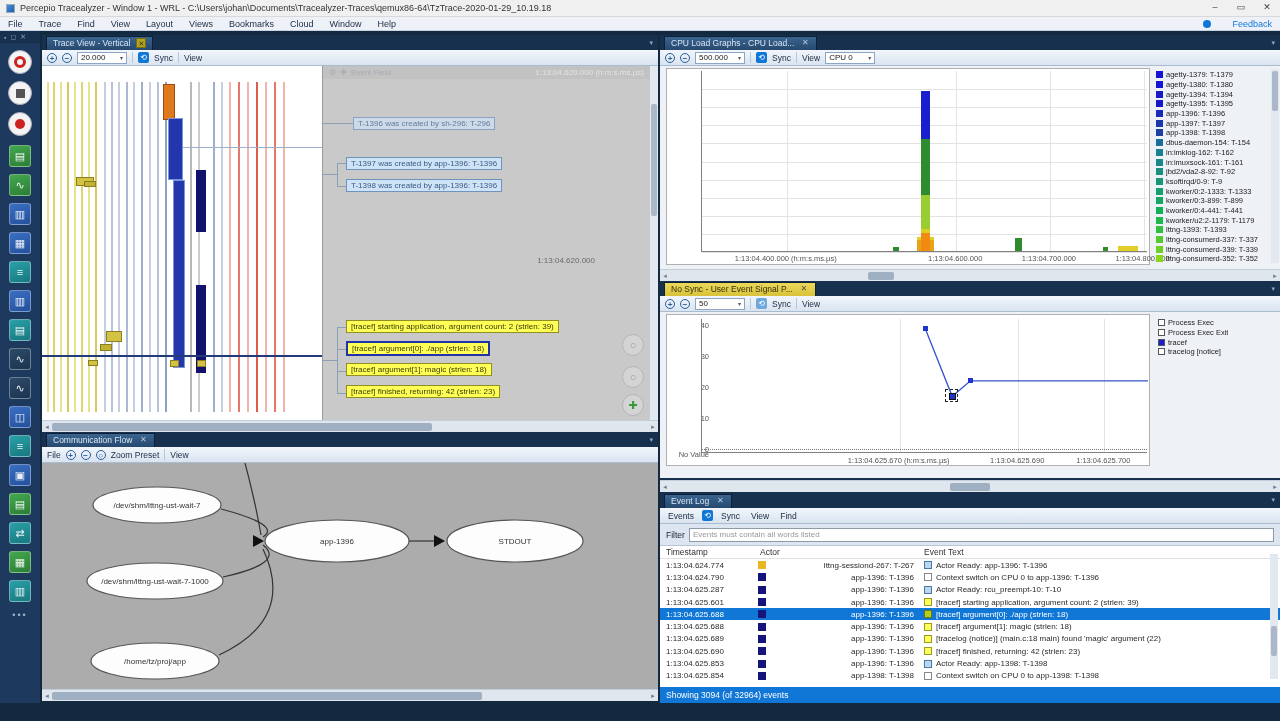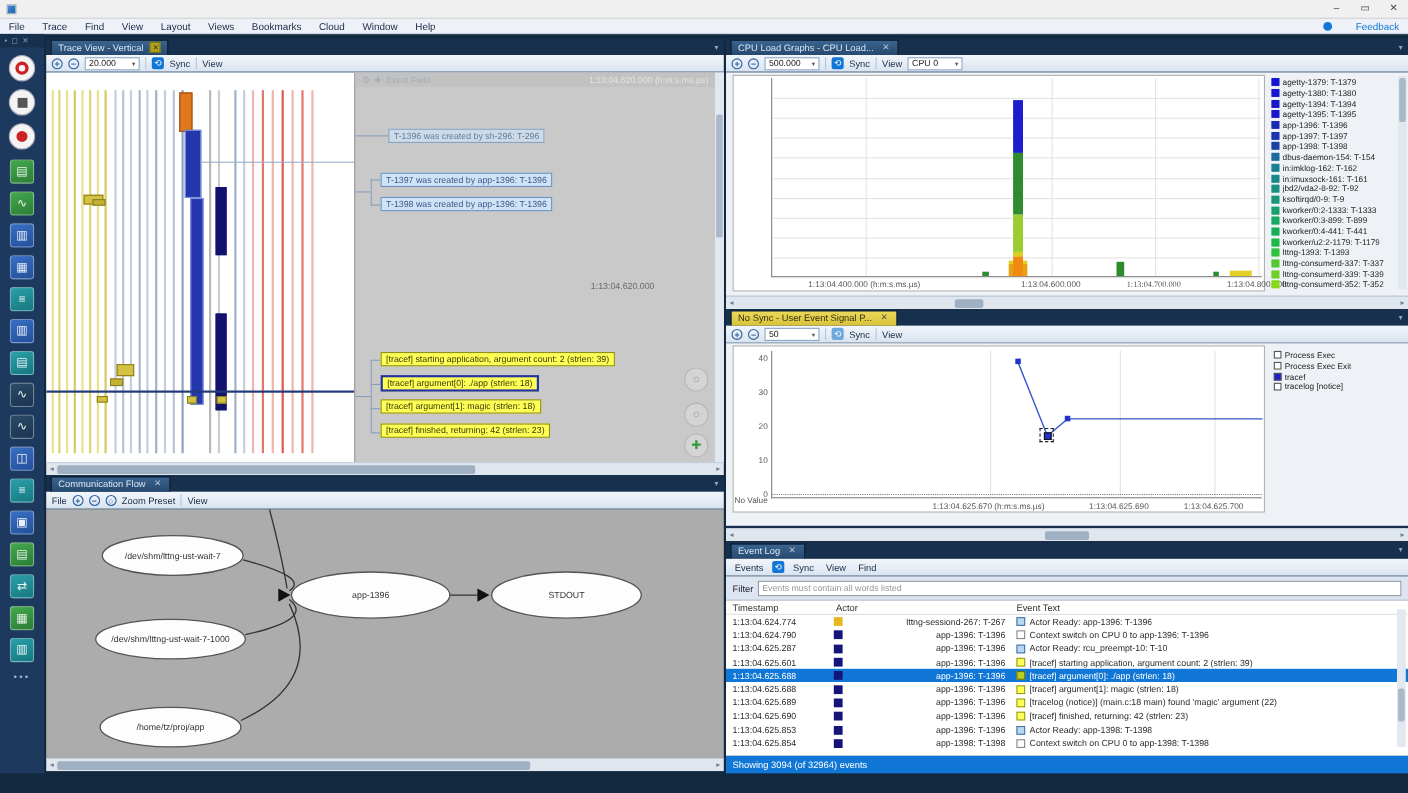--- a/index.html
+++ b/index.html
@@ -108,20 +108,21 @@
   .statusbar { position:absolute; left:0; top:703px; width:1280px; height:18px; background:#1177d7; color:#eaf4ff; font-size:9px; display:flex; align-items:center; padding-left:8px; border-top:1px solid #3a94e8; }
   svg text { font-family:"Liberation Sans",sans-serif; }
 </style>
 </head>
 <body>
 
 <div class="app">
 
   <div class="titlebar">
     <div class="appicon"></div>
+    <div class="nowrap">Percepio Tracealyzer - Window 1 - WRL - C:\Users\johan\Documents\Tracealyzer-Traces\qemux86-64\TzTrace-2020-01-29_10.19.18</div>
     <div class="winbtns">
       <div class="winbtn">–</div>
       <div class="winbtn">▭</div>
       <div class="winbtn">✕</div>
     </div>
   </div>
 
   <div class="menubar">
     <span id="menubar-items" style="display:flex">
         <span class="menu-item">File</span>
@@ -427,21 +428,21 @@
             <div class="cpubar" style="left: 401.13px; width: 5px;">
               <div class="seg" style="bottom: 0%; height: 2.5%; background: rgb(46, 139, 46);"></div>
             </div>
             <div class="cpubar" style="left: 415.93px; width: 20px;">
               <div class="seg" style="bottom: 0%; height: 3%; background: rgb(227, 207, 42);"></div>
             </div>
           </div>
         <div id="cpu-xlabels" style="position:absolute;left:34px;top:185px;width:446px;height:12px">
             <div class="xlab" style="left: 84.74px; top: 0px;">1:13:04.400.000 (h:m:s.ms.µs)</div>
             <div class="xlab" style="left: 254.22px; top: 0px;">1:13:04.600.000</div>
-            <div class="xlab" style="left: 347.88px; top: 0px; font-family: Liberation Serif, serif;">1:13:04.700.000</div>
+            <div class="xlab" style="left: 347.88px; top: 0px;">1:13:04.700.000</div>
             <div class="xlab" style="left: 441.54px; top: 0px;">1:13:04.800.000</div>
           </div>
       </div>
       <div class="legend" id="cpu-legend" style="left:496px;top:4px;width:108px">
           <div class="leg-item">
             <span class="leg-sq" style="background: rgb(22, 22, 210); border-color: rgb(22, 22, 210);"></span>
             <span class="nowrap">agetty-1379: T-1379</span>
           </div>
           <div class="leg-item">
             <span class="leg-sq" style="background: rgb(22, 22, 210); border-color: rgb(22, 22, 210);"></span>
@@ -547,21 +548,21 @@
           <span class="arr">▾</span>
         </span>
       <span class="tsep"></span>
       <span class="syncbox light">⟲</span>
       <span>Sync</span>
       <span class="tsep"></span>
       <span>View</span>
     </div>
     <div style="position:relative;flex:1;height:166px;background:#eef1f5">
       <div class="chartbox" style="left:6px;top:2px;width:484px;height:152px">
-        <div id="sig-ylabels" style="position:absolute;left:0;top:4px;width:31px;height:140px">
+        <div id="sig-ylabels" style="position:absolute;left:11px;top:4px;width:31px;height:140px">
             <div class="ylab" style="top: 2px;">40</div>
             <div class="ylab" style="top: 33px;">30</div>
             <div class="ylab" style="top: 64px;">20</div>
             <div class="ylab" style="top: 95px;">10</div>
             <div class="ylab" style="top: 126px;">0</div>
             <div class="ylab" style="top: 131px;">No Value</div>
           </div>
         <div class="plot" id="sig-plot" style="left:34px;top:4px;width:446px;height:134px">
             <div class="gridv" style="top: 0px; bottom: 0px; left: 197.578px; width: 1px;"></div>
             <div class="gridv" style="top: 0px; bottom: 0px; left: 316.214px; width: 1px;"></div>

